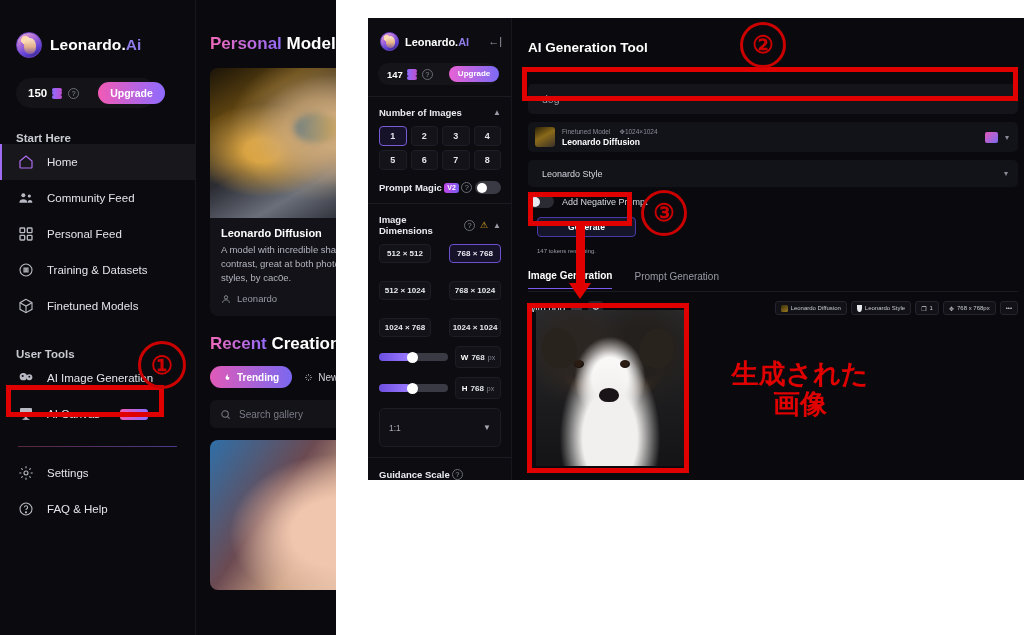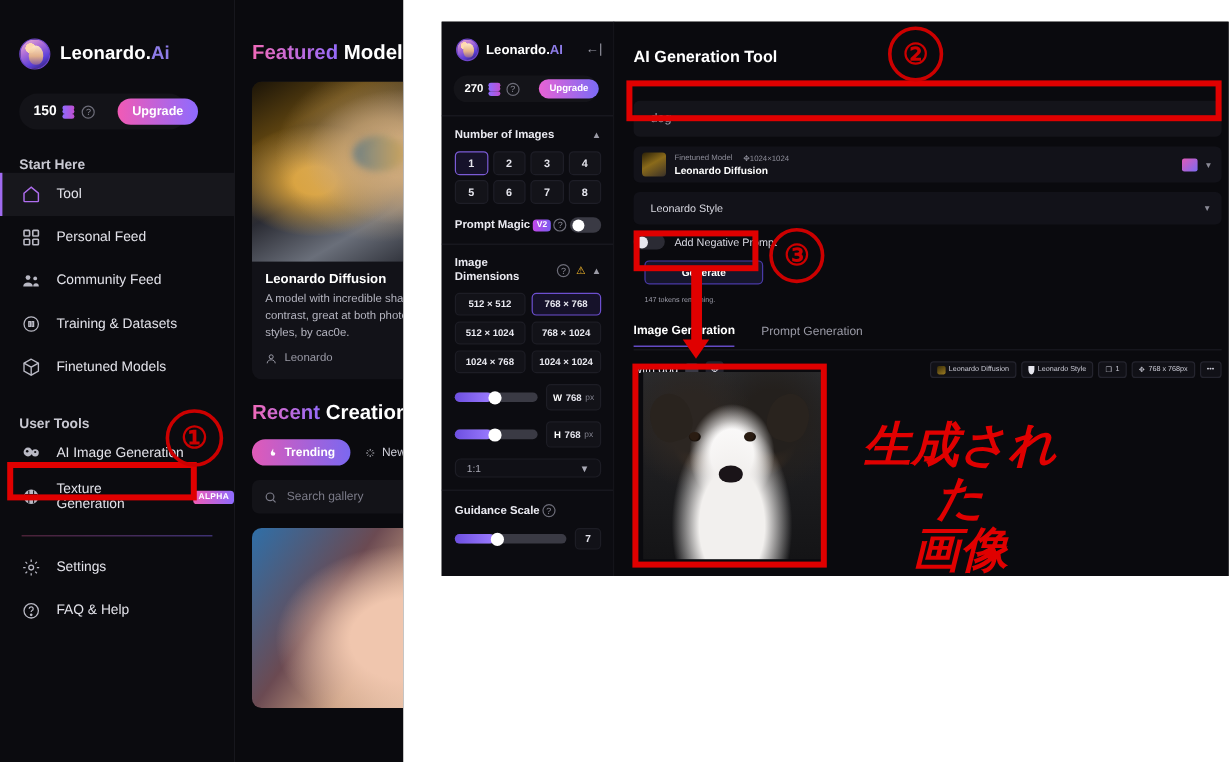--- a/index.html
+++ b/index.html
@@ -151,37 +151,37 @@
   .row-opt{ display:flex; align-items:center; gap:2px; padding:11px 10px 0 11px; }
   .row-opt .t{ font-size:9.5px; font-weight:700; color:#eaeaf1; }
   .v2badge{ font-size:7px; font-weight:700; color:#fff; background:linear-gradient(90deg,#c248e8,#7b5bf0);
      padding:1.5px 3.5px; border-radius:3px; }
   .tgl{ margin-left:auto; width:26px; height:13px; border-radius:7px; background:#3a3a44;
      position:relative; }
   .tgl i{ position:absolute; top:1.5px; left:1.5px; width:10px; height:10px; border-radius:50%;
      background:#fff; }
   .tgl.off i{ background:#6e6e7a; }
   .tgl.off{ background:#2b2b34; }
-  .dim-grid{ display:grid; grid-template-columns:1fr 1fr; gap:5px; padding:8px 10px 0 11px; }
+  .dim-grid{ display:grid; grid-template-columns:1fr 1fr; gap:18px; padding:8px 10px 0 11px; }
   .dim-cell{ height:19px; border-radius:4px; background:#121218; border:1px solid #1d1d25;
      color:#e9e9f0; font-size:8px; font-weight:700; display:flex; align-items:center;
      justify-content:center; }
   .dim-cell.sel{ border-color:#6d4fd0; background:#16122a; }
   .sl-row{ display:flex; align-items:center; gap:7px; padding:9px 10px 0 11px; }
   .sl-track{ flex:1; height:8px; border-radius:4px; background:#3a3a44; position:relative; }
   .sl-fill{ position:absolute; left:0; top:0; bottom:0; width:45%; border-radius:4px;
      background:linear-gradient(90deg,#6d4fe0,#9b7bff); }
   .sl-knob{ position:absolute; top:-1.5px; left:40%; width:11px; height:11px; border-radius:50%;
      background:#fff; }
   .sl-box{ width:46px; height:22px; border-radius:4px; background:#121218; border:1px solid #1d1d25;
      display:flex; align-items:center; justify-content:center; gap:3px; }
   .sl-box .k{ font-size:8px; font-weight:700; color:#fff; }
   .sl-box .v{ font-size:8px; font-weight:700; color:#e4e4ec; }
   .sl-box .u{ font-size:7px; color:#83838f; }
-  .ratio-sel{ margin:9px 10px 0 11px; height:16px; border-radius:5px; background:#101016;
+  .ratio-sel{ margin:9px 10px 0 11px; height:39px; border-radius:5px; background:#101016;
      border:1px solid #1d1d25; display:flex; align-items:center; padding:0 9px;
      color:#a9a9b5; font-size:8.5px; }
   .ratio-sel .cv{ margin-left:auto; font-size:8px; }
   .gbox{ width:22px; height:18px; border-radius:4px; background:#121218; border:1px solid #1d1d25;
      color:#e4e4ec; font-size:8.5px; font-weight:700; display:flex; align-items:center;
      justify-content:center; }
 
   
   .gen-main{ position:absolute; left:144px; top:0; right:0; height:462px; background:#0a0a0e; }
   .gm-title{ font-size:13.5px; font-weight:700; color:#fff; padding:22px 0 0 16px; }
@@ -281,41 +281,41 @@
         <span class="pill-div"></span>
         <span class="upgrade-btn">Upgrade</span>
       </div>
 
       <div class="sect-label">Start Here</div>
 
       <div class="nav-item active">
         <svg class="nav-ico" viewBox="0 0 24 24" fill="none" stroke="currentColor" stroke-width="1.8">
             <path d="M3 10.5 12 3l9 7.5V20a1 1 0 0 1-1 1H4a1 1 0 0 1-1-1z"></path>
           </svg>
-        <span class="lbl">Tool</span>
+        <span class="lbl">Home</span>
+      </div>
+      <div class="nav-item">
+        <svg class="nav-ico" viewBox="0 0 24 24" fill="currentColor">
+            <circle cx="8" cy="8" r="3"></circle>
+            <circle cx="17" cy="9" r="2.4"></circle>
+            <path d="M2 19c0-3.3 2.7-5 6-5s6 1.7 6 5z"></path>
+            <path d="M14.5 19c0-2.6 1.3-4 3.5-4s3.5 1.4 3.5 4z"></path>
+          </svg>
+        <span class="lbl">Community Feed</span>
       </div>
       <div class="nav-item">
         <svg class="nav-ico" viewBox="0 0 24 24" fill="none" stroke="currentColor" stroke-width="2">
             <rect x="3" y="3" width="7" height="7" rx="1"></rect>
             <rect x="14" y="3" width="7" height="7" rx="1"></rect>
             <rect x="3" y="14" width="7" height="7" rx="1"></rect>
             <rect x="14" y="14" width="7" height="7" rx="1"></rect>
           </svg>
         <span class="lbl">Personal Feed</span>
       </div>
       <div class="nav-item">
-        <svg class="nav-ico" viewBox="0 0 24 24" fill="currentColor">
-            <circle cx="8" cy="8" r="3"></circle>
-            <circle cx="17" cy="9" r="2.4"></circle>
-            <path d="M2 19c0-3.3 2.7-5 6-5s6 1.7 6 5z"></path>
-            <path d="M14.5 19c0-2.6 1.3-4 3.5-4s3.5 1.4 3.5 4z"></path>
-          </svg>
-        <span class="lbl">Community Feed</span>
-      </div>
-      <div class="nav-item">
         <svg class="nav-ico" viewBox="0 0 24 24" fill="none" stroke="currentColor" stroke-width="1.6">
             <circle cx="12" cy="12" r="9"></circle>
             <path d="M9 9h2v6H9zM13 9h2v6h-2z"></path>
           </svg>
         <span class="lbl">Training &amp; Datasets</span>
       </div>
       <div class="nav-item">
         <svg class="nav-ico" viewBox="0 0 24 24" fill="none" stroke="currentColor" stroke-width="1.7">
             <path d="M12 2 3 7v10l9 5 9-5V7z"></path>
             <path d="M3 7l9 5 9-5M12 12v10"></path>
@@ -329,25 +329,26 @@
         <svg class="nav-ico" viewBox="0 0 24 24" fill="currentColor">
             <circle cx="8" cy="10" r="5.5"></circle>
             <circle cx="17" cy="11" r="4.5"></circle>
             <circle cx="7" cy="9" r="1.6" fill="#0b0b0f"></circle>
             <circle cx="17" cy="10" r="1.4" fill="#0b0b0f"></circle>
           </svg>
         <span class="lbl">AI Image Generation</span>
       </div>
       <div class="nav-item">
         <svg class="nav-ico" viewBox="0 0 24 24" fill="currentColor">
-            <circle cx="12" cy="12" r="9"></circle>
-            <path d="M4 9h16M4 15h16M9 4v16M15 4v16" stroke="#0b0b0f" stroke-width="1.3" fill="none"></path>
-          </svg>
-        <span class="lbl">Texture Generation</span>
-        <span class="tagpill">ALPHA</span>
+            <rect x="3" y="3" width="18" height="11" rx="1.5"></rect>
+            <path d="M11 14h2v7h-2z"></path>
+            <path d="M6 21l5-5 2 1 5 4z" opacity=".8"></path>
+          </svg>
+        <span class="lbl">AI Canvas</span>
+        <span class="tagpill">BETA</span>
       </div>
 
       <div class="nav-divider"></div>
 
       <div class="nav-item">
         <svg class="nav-ico" viewBox="0 0 24 24" fill="none" stroke="currentColor" stroke-width="1.6">
             <circle cx="12" cy="12" r="3"></circle>
             <path d="M12 2v3M12 19v3M2 12h3M19 12h3M4.9 4.9l2.1 2.1M17 17l2.1 2.1M19.1 4.9 17 7M7 17l-2.1 2.1"></path>
           </svg>
         <span class="lbl">Settings</span>
@@ -356,21 +357,21 @@
         <svg class="nav-ico" viewBox="0 0 24 24" fill="none" stroke="currentColor" stroke-width="1.6">
             <circle cx="12" cy="12" r="9"></circle>
             <path d="M9.5 9.5a2.5 2.5 0 1 1 3.2 2.4c-.7.3-.7 1-.7 1.6"></path>
             <circle cx="12" cy="17" r=".9" fill="currentColor"></circle>
           </svg>
         <span class="lbl">FAQ &amp; Help</span>
       </div>
     </div>
 
     <div class="home-col">
-      <div class="home-h"><span class="g">Featured </span><span>Model</span></div>
+      <div class="home-h"><span class="g">Personal </span><span>Model</span></div>
 
       <div class="model-card">
         <div class="model-thumb"></div>
         <div class="mc-body">
           <div class="mc-title">Leonardo Diffusion</div>
           <div class="mc-desc">A model with incredible shad contrast, great at both photo artistic styles, by cac0e.</div>
           <div class="mc-auth">
             <svg width="10" height="10" viewBox="0 0 24 24" fill="none" stroke="currentColor" stroke-width="2">
                 <circle cx="12" cy="8" r="4"></circle>
                 <path d="M4 21c0-4.4 3.6-7 8-7s8 2.6 8 7"></path>
@@ -414,21 +415,21 @@
   <div id="right-shot">
 
     <div class="gen-side">
       <div class="gs-brand">
         <div class="gs-logo"></div>
         <div class="gs-name"><span>Leonardo.</span><span class="ai">AI</span></div>
       </div>
       <div class="collapse-ico">←|</div>
 
       <div class="gs-credit">
-        <span class="credit-num">270</span>
+        <span class="credit-num">147</span>
         <span class="coin-ico">
             <i></i>
             <i></i>
             <i></i>
           </span>
         <span class="q-ico">?</span>
         <span class="pill-div"></span>
         <span class="gs-upg">Upgrade</span>
       </div>
 
@@ -612,18 +613,18 @@
   <div class="ann ann-circ" style="left:740px; top:22px; width:46px; height:46px; font-size:24px;">②</div>
 
   <div class="ann ann-rect" style="left:528px; top:192px; width:104px; height:34px;"></div>
   <div class="ann ann-circ" style="left:641px; top:190px; width:46px; height:46px; font-size:24px;">③</div>
 
   <div class="ann ann-arrow" style="left:576px; top:222px; width:9px; height:64px;"></div>
   <div class="ann ann-arrow-head" style="left:569px; top:283px;"></div>
 
   <div class="ann ann-rect" style="left:527px; top:303px; width:162px; height:170px;"></div>
 
-  <div class="ann ann-jp" style="left:700px; top:349px; width:200px; font-size:40px;font-style:italic;">
+  <div class="ann ann-jp" style="left:700px; top:359px; width:200px; font-size:27px;">
     <div>生成された</div>
     <div>画像</div>
   </div>
 
 </div>
 
 </body></html>

